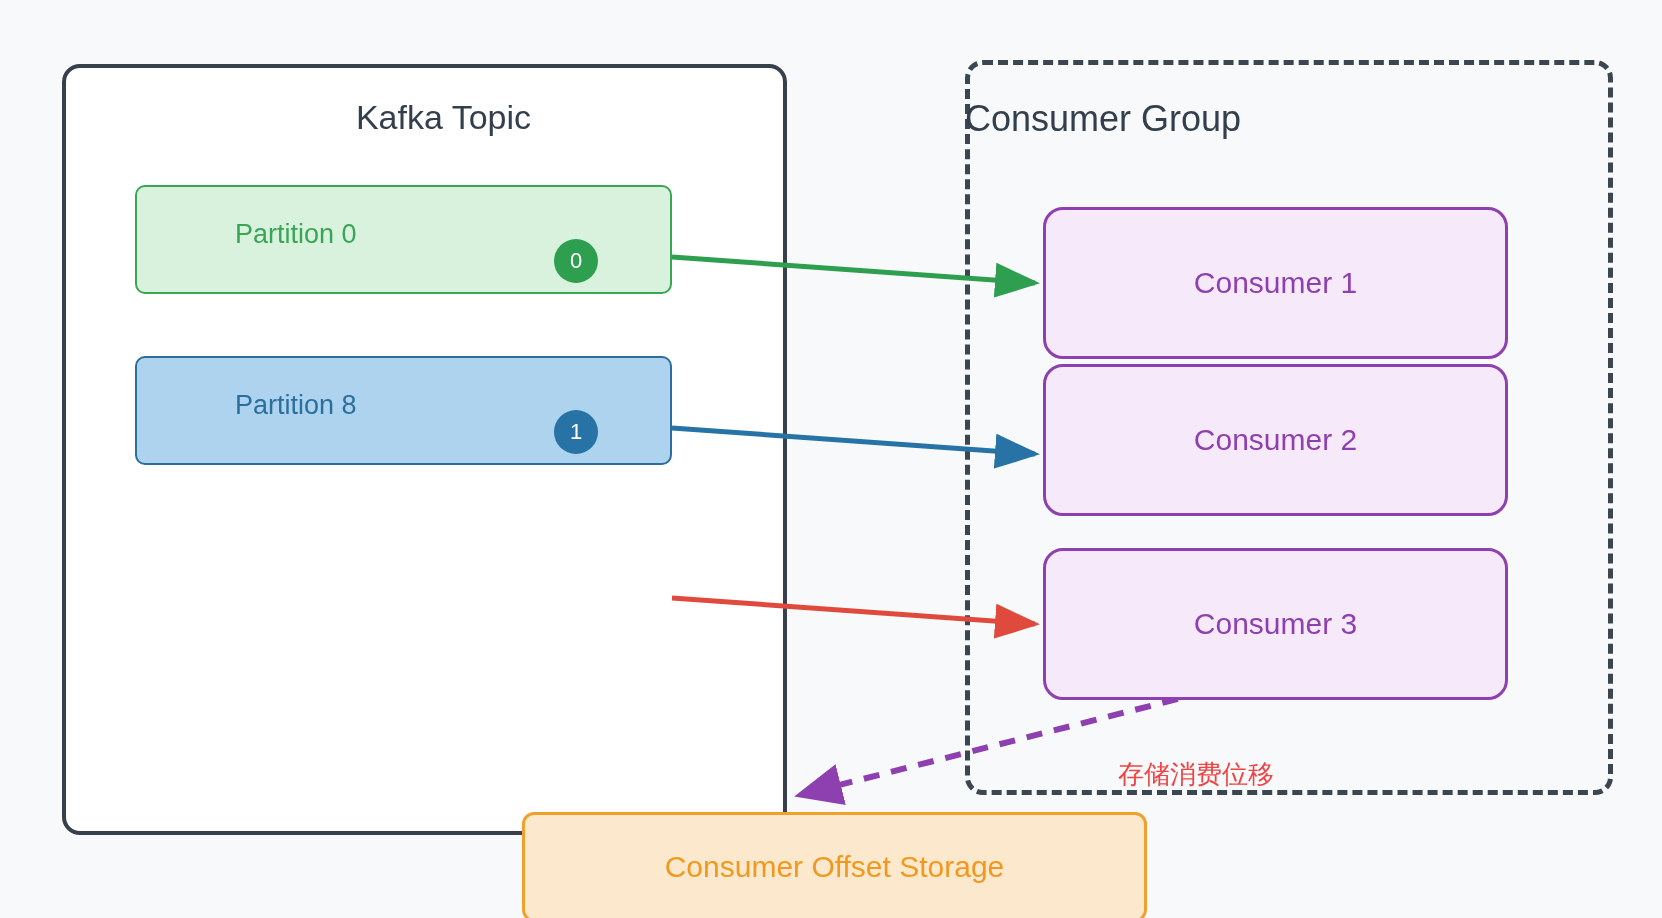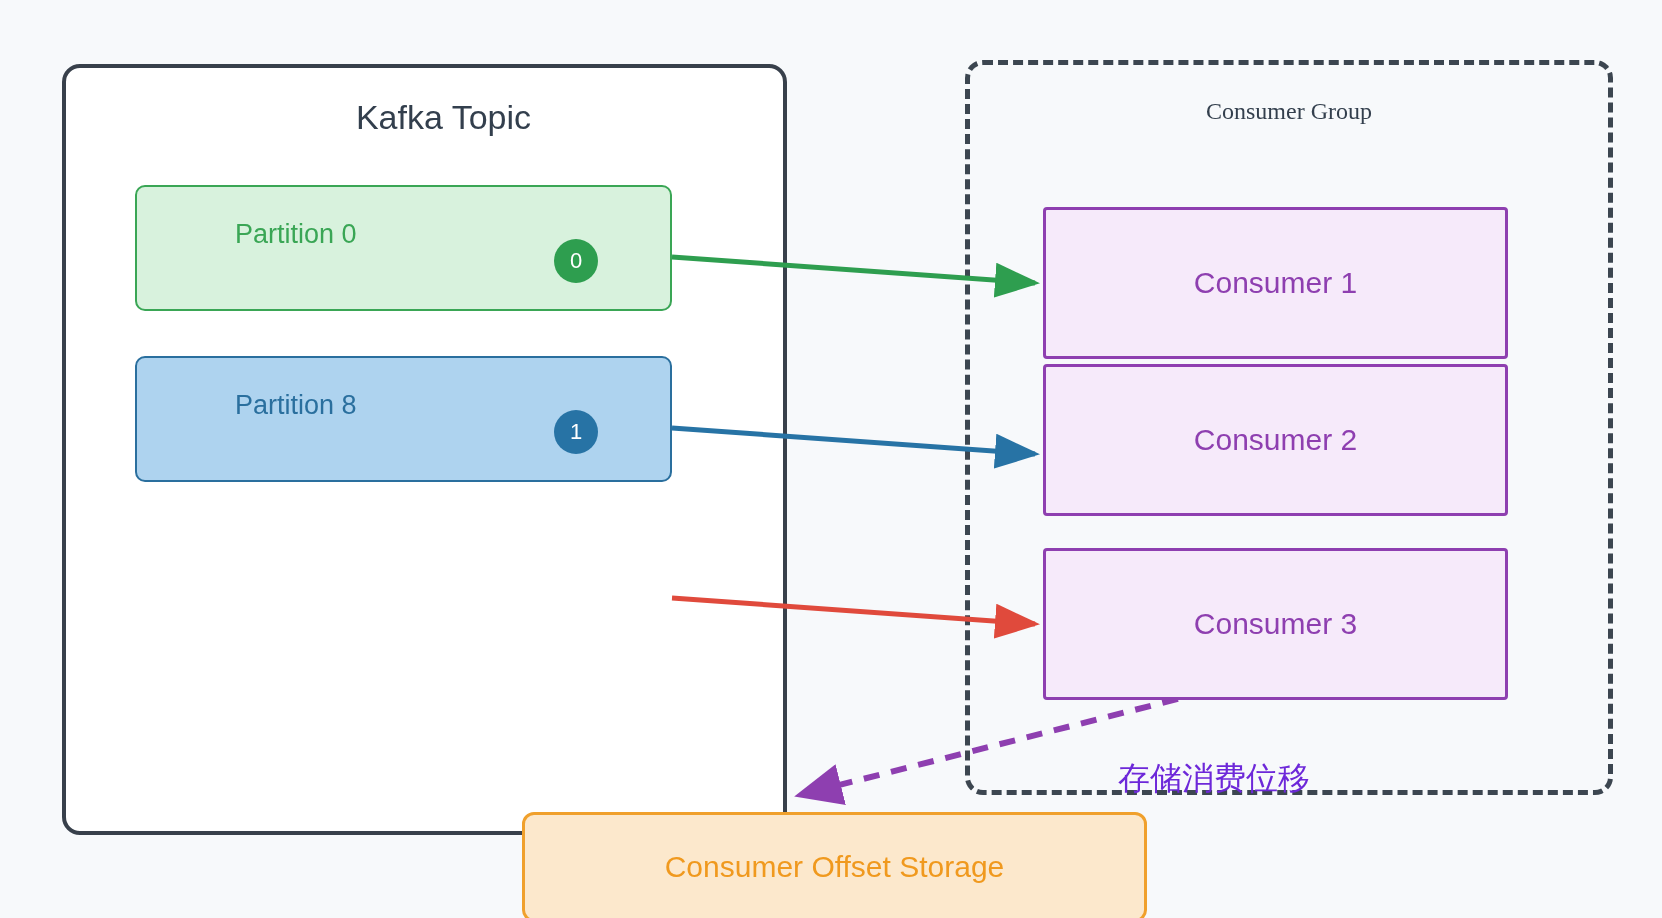--- a/index.html
+++ b/index.html
@@ -45,32 +45,31 @@
     width: 648px; height: 735px;
     border: 5px dashed #3c4650;
     border-radius: 18px;
     box-sizing: border-box;
     background: transparent;
     z-index: 2;
   }
   #group-title {
     left: 965px; top: 98px;
     width: 648px;
-    text-align: center;
-    font-size: 24px;
+    text-align: left;
+    font-size: 36px;
     color: #333f4d;
     z-index: 6;
-    font-family: Liberation Serif, serif;
   }
 
   
   .partition {
     left: 135px;
     width: 537px;
-    height: 126px;
+    height: 109px;
     border-radius: 10px;
     border-width: 2px;
     border-style: solid;
     box-sizing: border-box;
     z-index: 5;
   }
   .partition .plabel {
     position: absolute;
     left: 98px;
     top: 32px;
@@ -100,21 +99,21 @@
   #partition-2 .plabel { color: #e4443a; }
   #partition-2 .badge  { background: #e04a3c; }
 
   
   .consumer {
     left: 1043px;
     width: 465px;
     height: 152px;
     background: #f6eafa;
     border: 3px solid #8e3fb0;
-    border-radius: 4px;
+    border-radius: 20px;
     box-sizing: border-box;
     display: flex;
     align-items: center;
     justify-content: center;
     font-size: 30px;
     color: #8e3fb0;
     z-index: 5;
   }
   #consumer-1 { top: 207px; }
   #consumer-2 { top: 364px; }
@@ -132,22 +131,22 @@
     align-items: center;
     justify-content: center;
     font-size: 30px;
     color: #f0991e;
     z-index: 8;
   }
 
   
   #offset-note {
     left: 1118px; top: 757px;
-    font-size: 32px;
-    color: #6d28d9;
+    font-size: 26px;
+    color: #ef4444;
     z-index: 9;
     white-space: nowrap;
   }
 
   
   #arrows {
     left: 0; top: 0;
     width: 1662px; height: 918px;
     z-index: 4;
     pointer-events: none;

